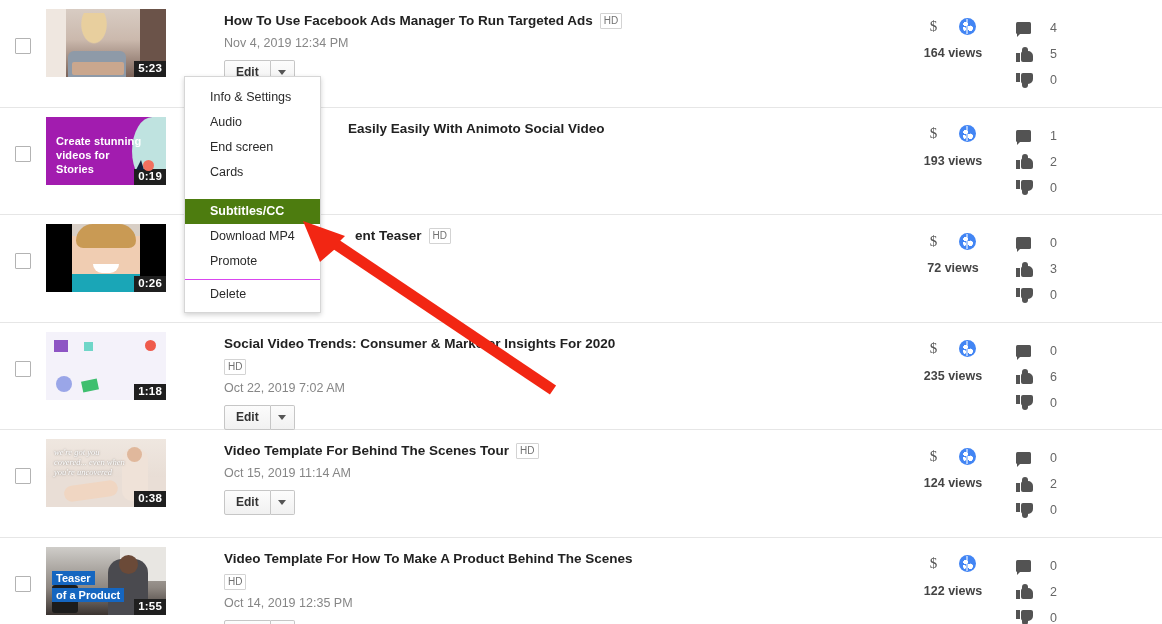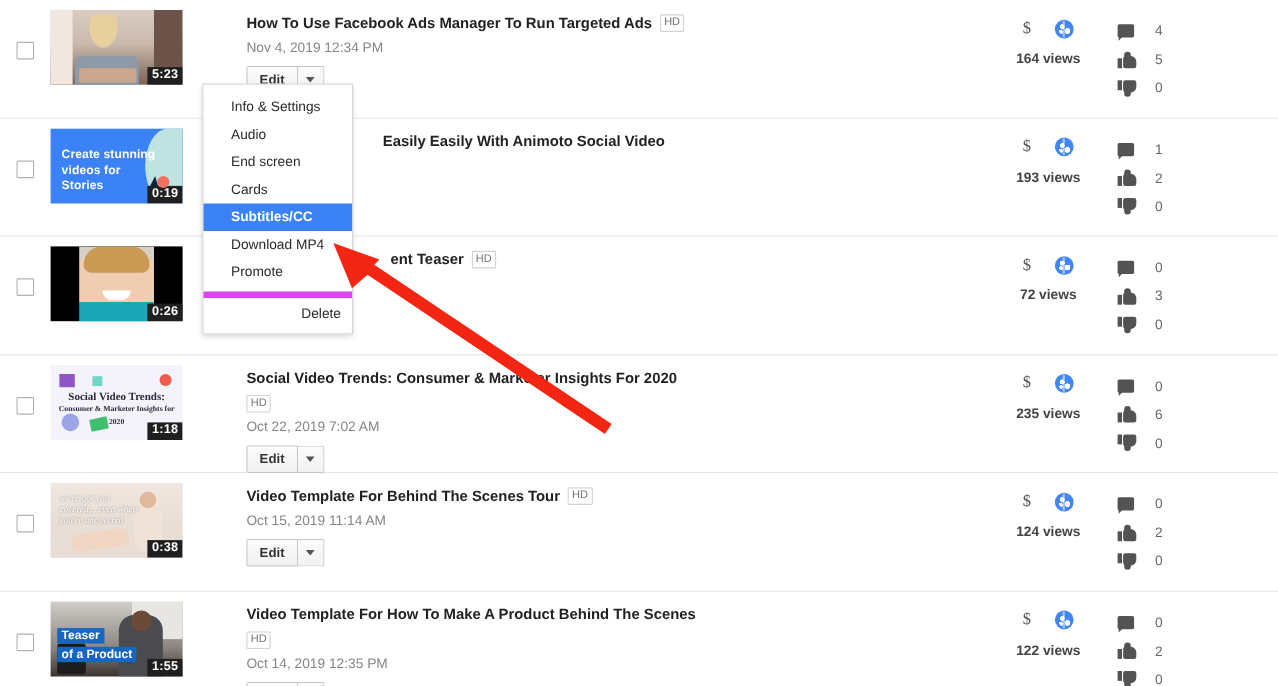--- a/index.html
+++ b/index.html
@@ -51,21 +51,21 @@
   
   .t1 { background: linear-gradient(180deg,#d8ccc3 0%,#cbb9ad 45%,#7a6258 100%); }
   .t1:before { content:""; position:absolute; left:30px; top:4px; width:36px; height:38px;
     background: radial-gradient(ellipse at 50% 30%, #e8cf9e 0 48%, rgba(232,207,158,0) 52%); }
   .t1:after { content:""; position:absolute; left:22px; top:42px; width:58px; height:26px;
     background:#8e9aa8; border-radius:6px 6px 0 0; }
   .t1 .lap { position:absolute; left:26px; bottom:2px; width:52px; height:13px; background:#caa78e; border-radius:2px; z-index:3;}
   .t1 .bg1 { position:absolute; left:0; top:0; width:20px; height:68px; background:#efe7e0;}
   .t1 .bg2 { position:absolute; right:0; top:0; width:26px; height:68px; background:#6b5349;}
 
-  .t2 { background:#3b82f6; }
+  .t2 { background:#a21caf; }
   .t2 .wave { position:absolute; right:0; top:0; width:34px; height:68px; background:#bfe3e0;
     border-radius: 60% 0 0 60% / 50% 0 0 50%; }
   .t2 .cap { position:absolute; left:10px; top:17px; width:92px; color:#fff;
     font-size:11px; font-weight:bold; line-height:14px; letter-spacing:.1px; z-index:2;}
   .t2 .dot { position:absolute; right:12px; top:43px; width:11px; height:11px; border-radius:50%; background:#f2705f; z-index:3;}
   .t2 .cur { position:absolute; right:22px; top:43px; width:0; height:0; z-index:4;
     border-left:5px solid transparent; border-right:3px solid transparent; border-bottom:10px solid #11203c; }
 
   .t3 { background:#000; }
   .t3 .face { position:absolute; left:26px; top:0; width:68px; height:68px;
@@ -174,22 +174,22 @@
     box-shadow: 0 2px 5px rgba(0,0,0,.18);
     z-index: 40;
     padding: 8px 0 0 0;
   }
   .mi {
     font-size:12.5px; color:#2b2b2b;
     padding: 4px 10px 4px 25px;
     line-height:17px;
     white-space:nowrap;
   }
-  .mi.sel { background:#3b82f6; color:#fff; font-weight:bold; }
-  .mi-sep { border-top:6px solid #d946ef; margin-top:5px; padding-top:6px; padding-bottom:9px;text-align:right; }
+  .mi.sel { background:#4d7c0f; color:#fff; font-weight:bold;margin-top:14px; }
+  .mi-sep { border-top:1px solid #d946ef; margin-top:5px; padding-top:6px; padding-bottom:9px; }
 
   
   #arrow { position:absolute; left:0; top:0; width:1162px; height:624px; z-index:60; pointer-events:none; }
 </style>
 </head>
 <body>
 
 <div id="app">
 
   <div class="row">
@@ -380,24 +380,20 @@
       <div class="chk"></div>
     </div>
     <div class="thumb-cell">
       <div class="thumb t4">
         <div class="s1"></div>
         <div class="s2"></div>
         <div class="s3"></div>
         <div class="s4"></div>
         <div class="s5"></div>
         <div class="s6"></div>
-        <div class="tt">
-          <div style="font-size:10px">Social Video Trends:</div>
-          <div style="font-size:7px">Consumer &amp; Marketer Insights for 2020</div>
-        </div>
         <div class="dur">1:18</div>
       </div>
     </div>
     <div class="info-cell">
       <div class="title-line">
         <span class="vtitle">Social Video Trends: Consumer &amp; Marketer Insights For 2020</span>
       </div>
       <div class="hd-below">
         <span class="hd">HD</span>
       </div>

